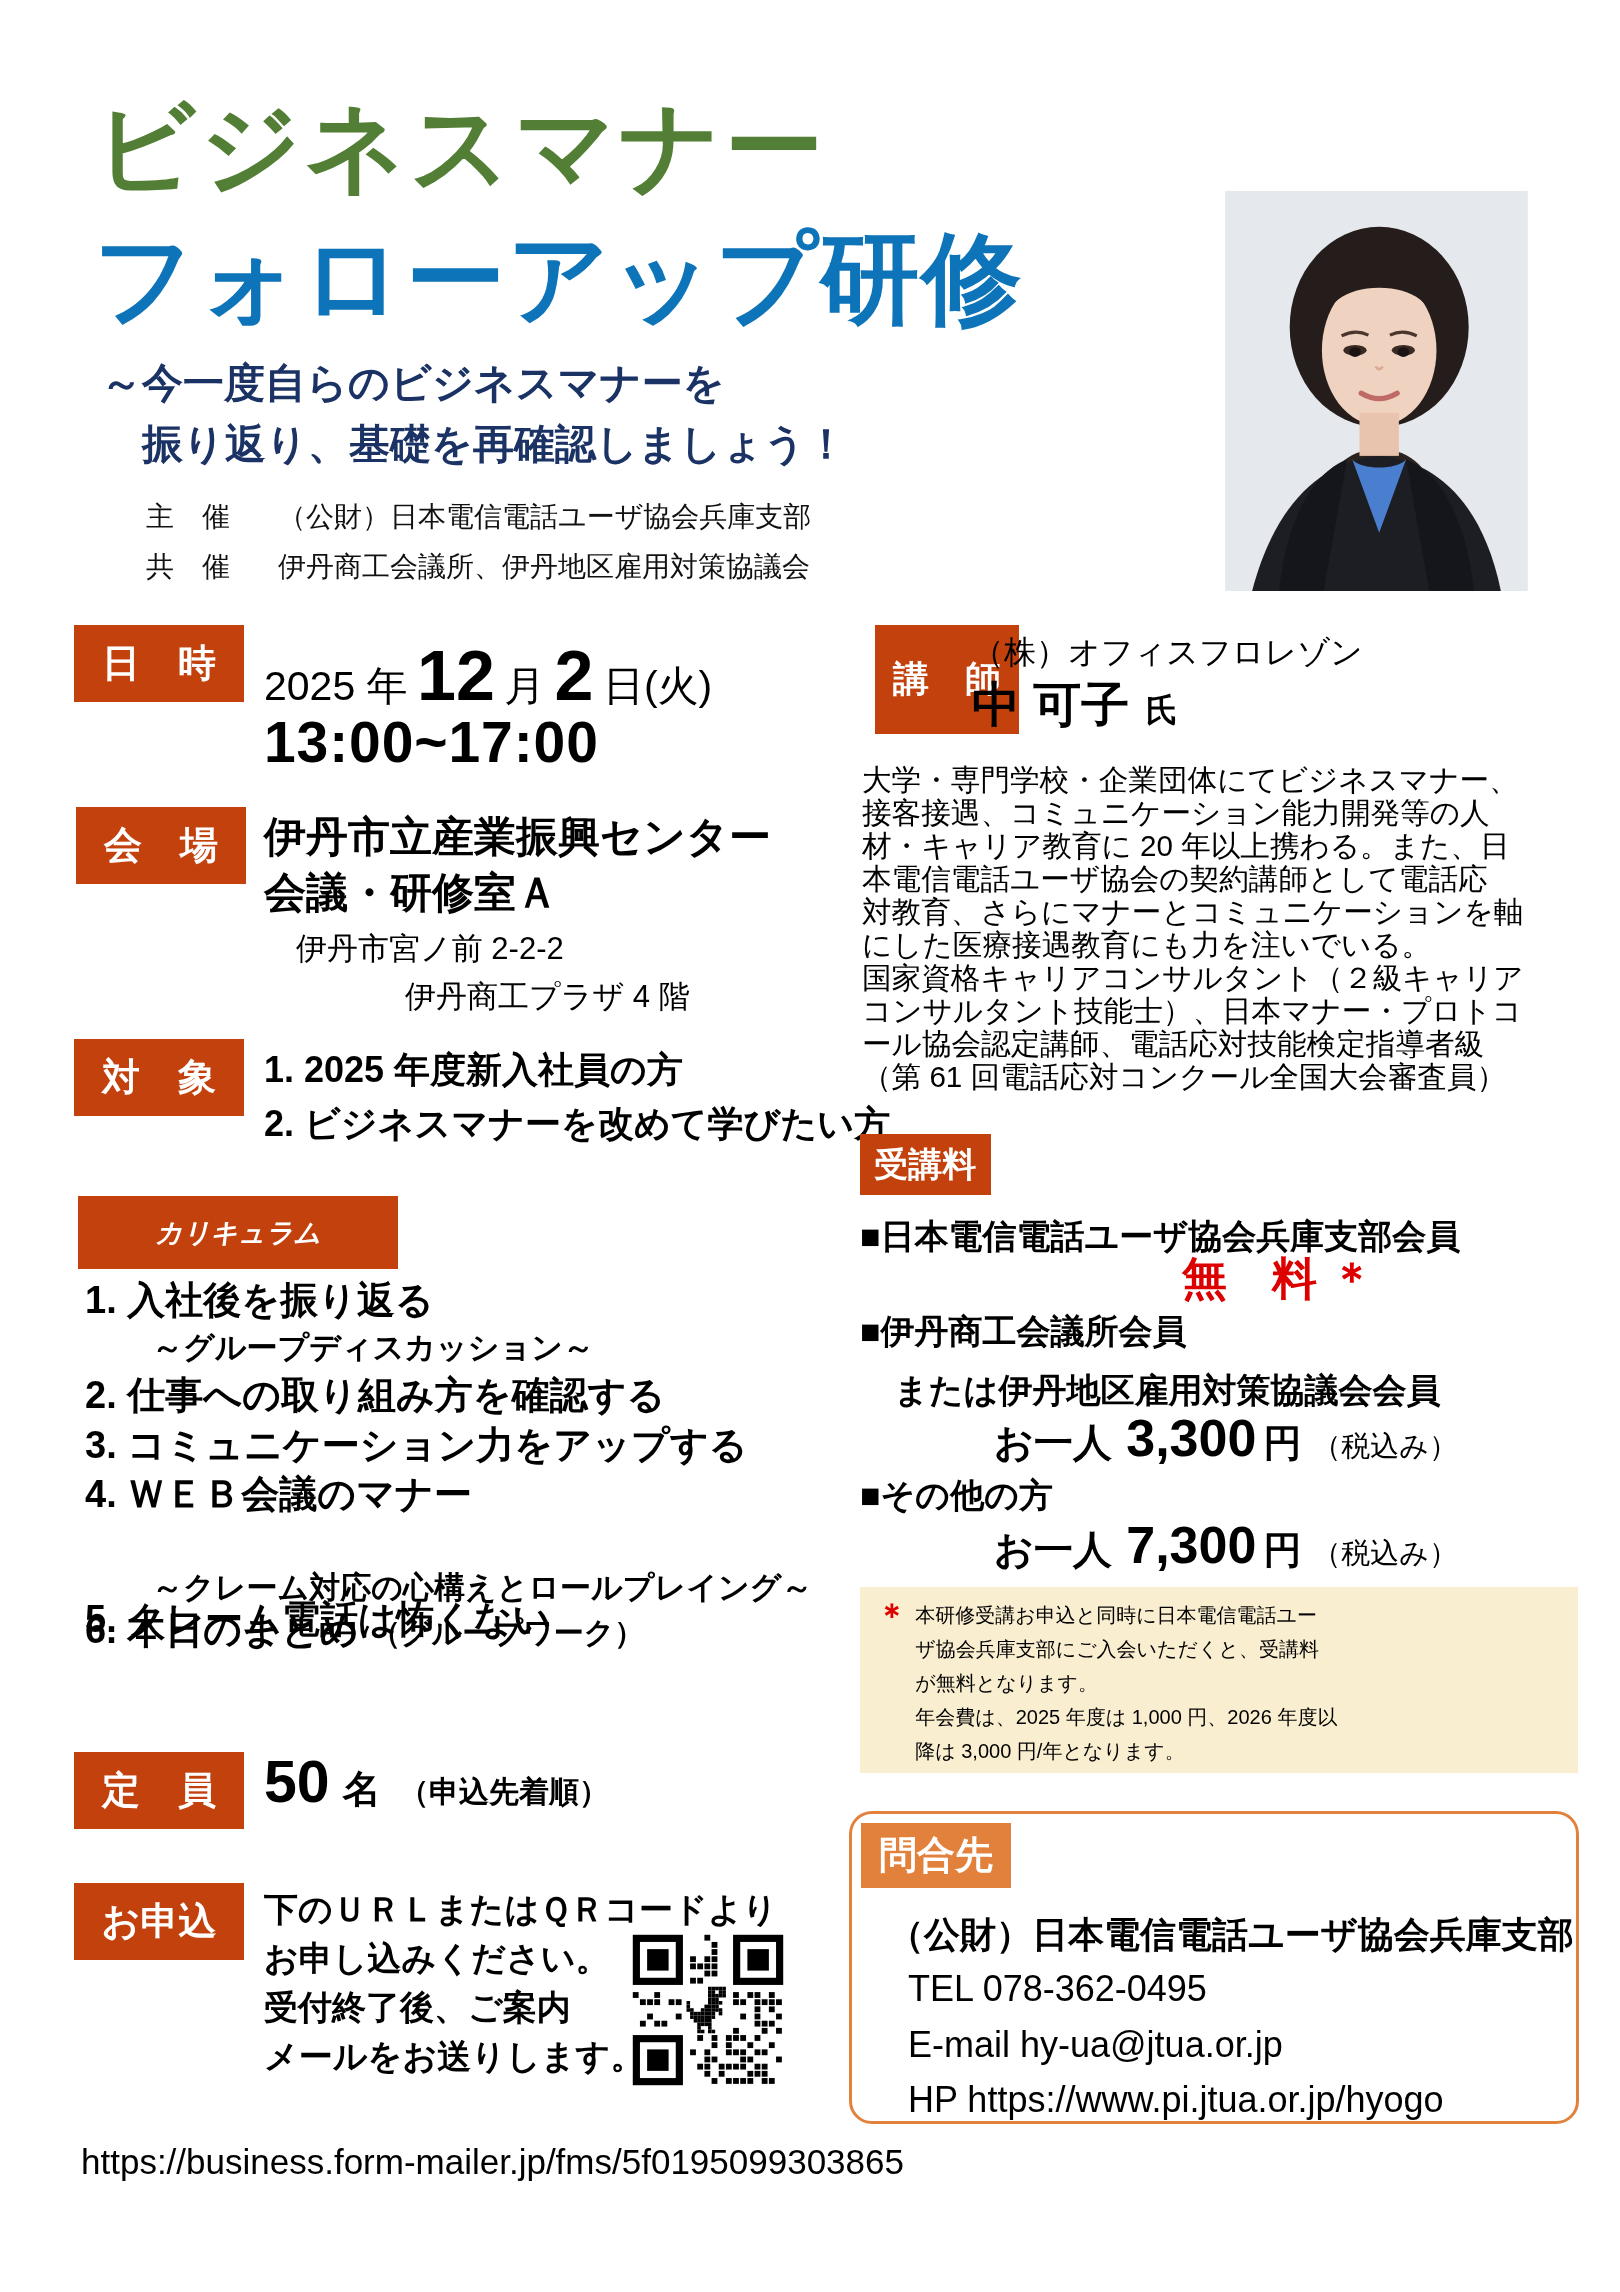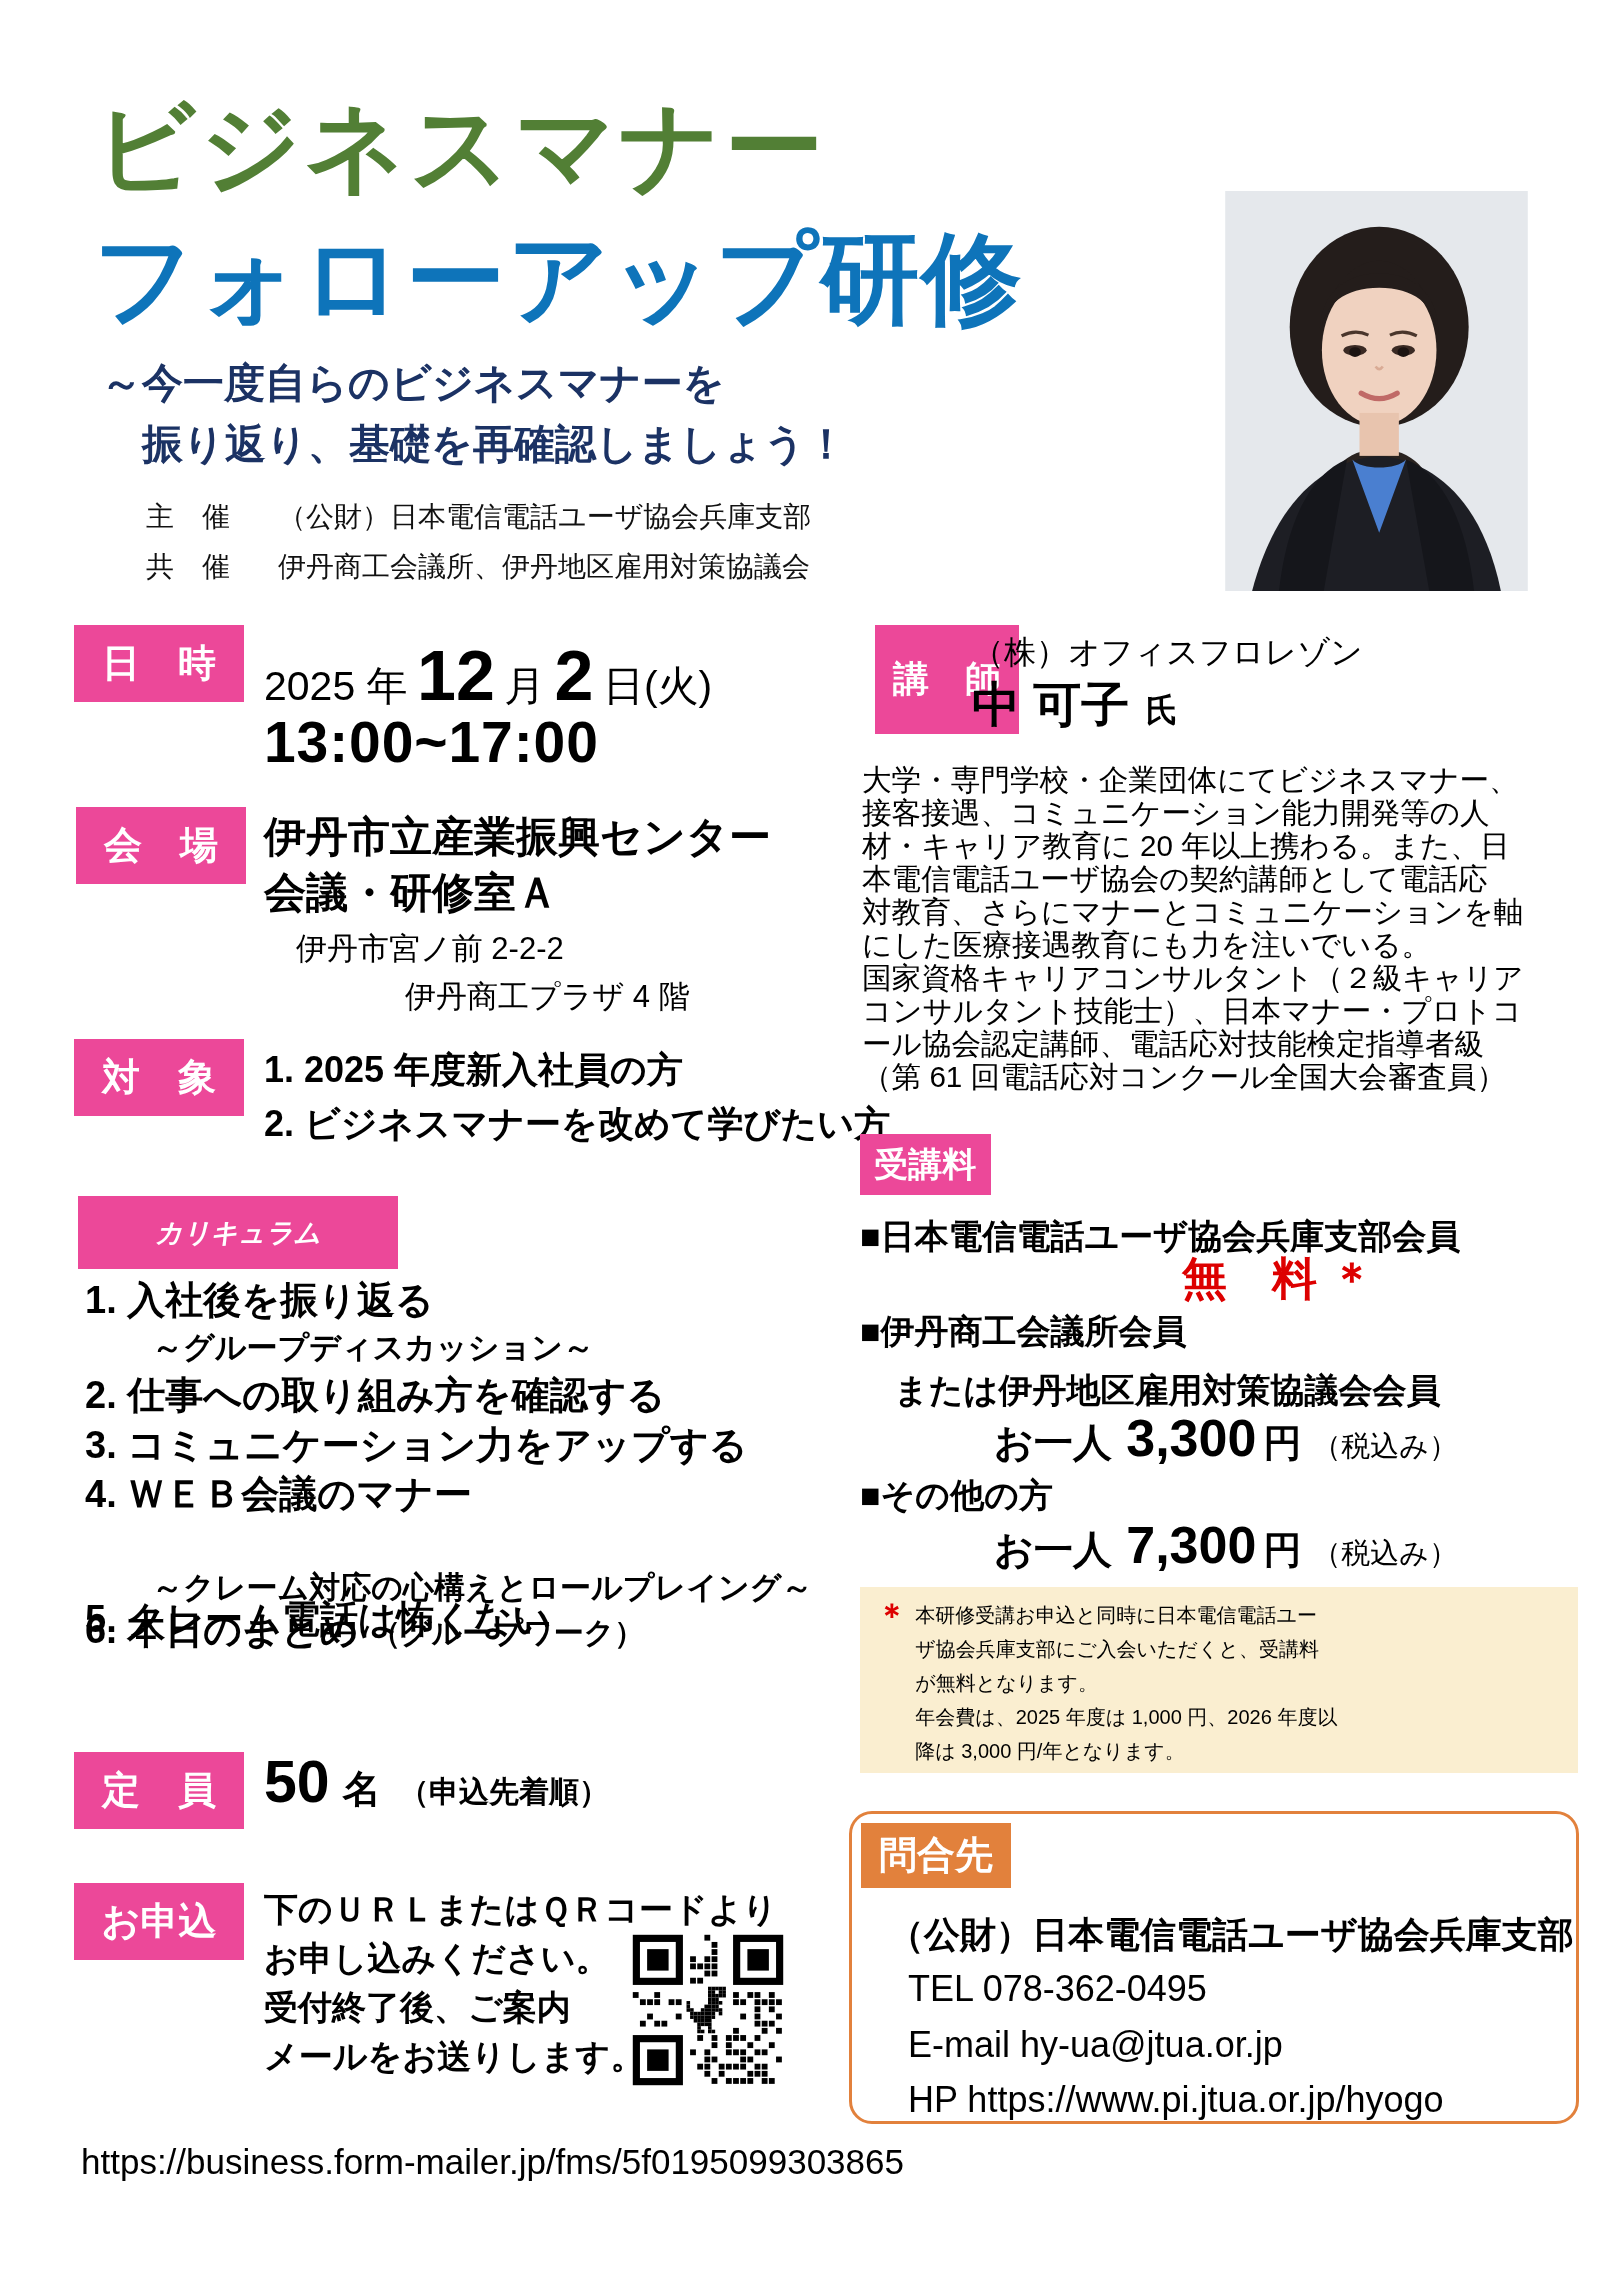--- a/index.html
+++ b/index.html
@@ -16,21 +16,21 @@
   #title1{left:95px;top:82px;font-size:99px;font-weight:bold;color:#527f35;letter-spacing:3.6px;white-space:nowrap;}
   #title2{left:93px;top:213px;font-size:100px;font-weight:bold;color:#0e74ba;letter-spacing:1.8px;white-space:nowrap;}
   #subtitle1{left:101px;top:356px;font-size:41px;font-weight:bold;color:#1b3264;white-space:nowrap;}
   #subtitle2{left:142px;top:417px;font-size:41px;font-weight:bold;color:#1b3264;white-space:nowrap;}
   .org-row{font-size:28px;color:#111;white-space:nowrap;display:flex;gap:48px;font-weight:500;}
   #org1{left:146px;top:498px;}
   #org2{left:146px;top:548px;}
   
   #photo{left:1225px;top:191px;width:303px;height:400px;}
   
-  .tag{position:absolute;background:#ec4899;color:#fff;font-weight:bold;display:flex;align-items:center;justify-content:center;white-space:nowrap;}
+  .tag{position:absolute;background:#c2410c;color:#fff;font-weight:bold;display:flex;align-items:center;justify-content:center;white-space:nowrap;}
   .tag-left{width:170px;height:77px;font-size:38px;}
   #tag-datetime{left:74px;top:625px;}
   #tag-venue{left:76px;top:807px;}
   #tag-audience{left:74px;top:1039px;}
   #tag-curriculum{left:78px;top:1196px;width:320px;height:73px;font-size:27px;font-style:italic;}
   #tag-capacity{left:74px;top:1752px;}
   #tag-apply{left:74px;top:1883px;}
   #tag-instructor{left:845px;top:625px;height:77px;font-size:36px;padding:16px 18px;margin-left:30px;}
   #tag-fee{left:860px;top:1134px;height:61px;font-size:34px;padding:0 14.3px;}
   

